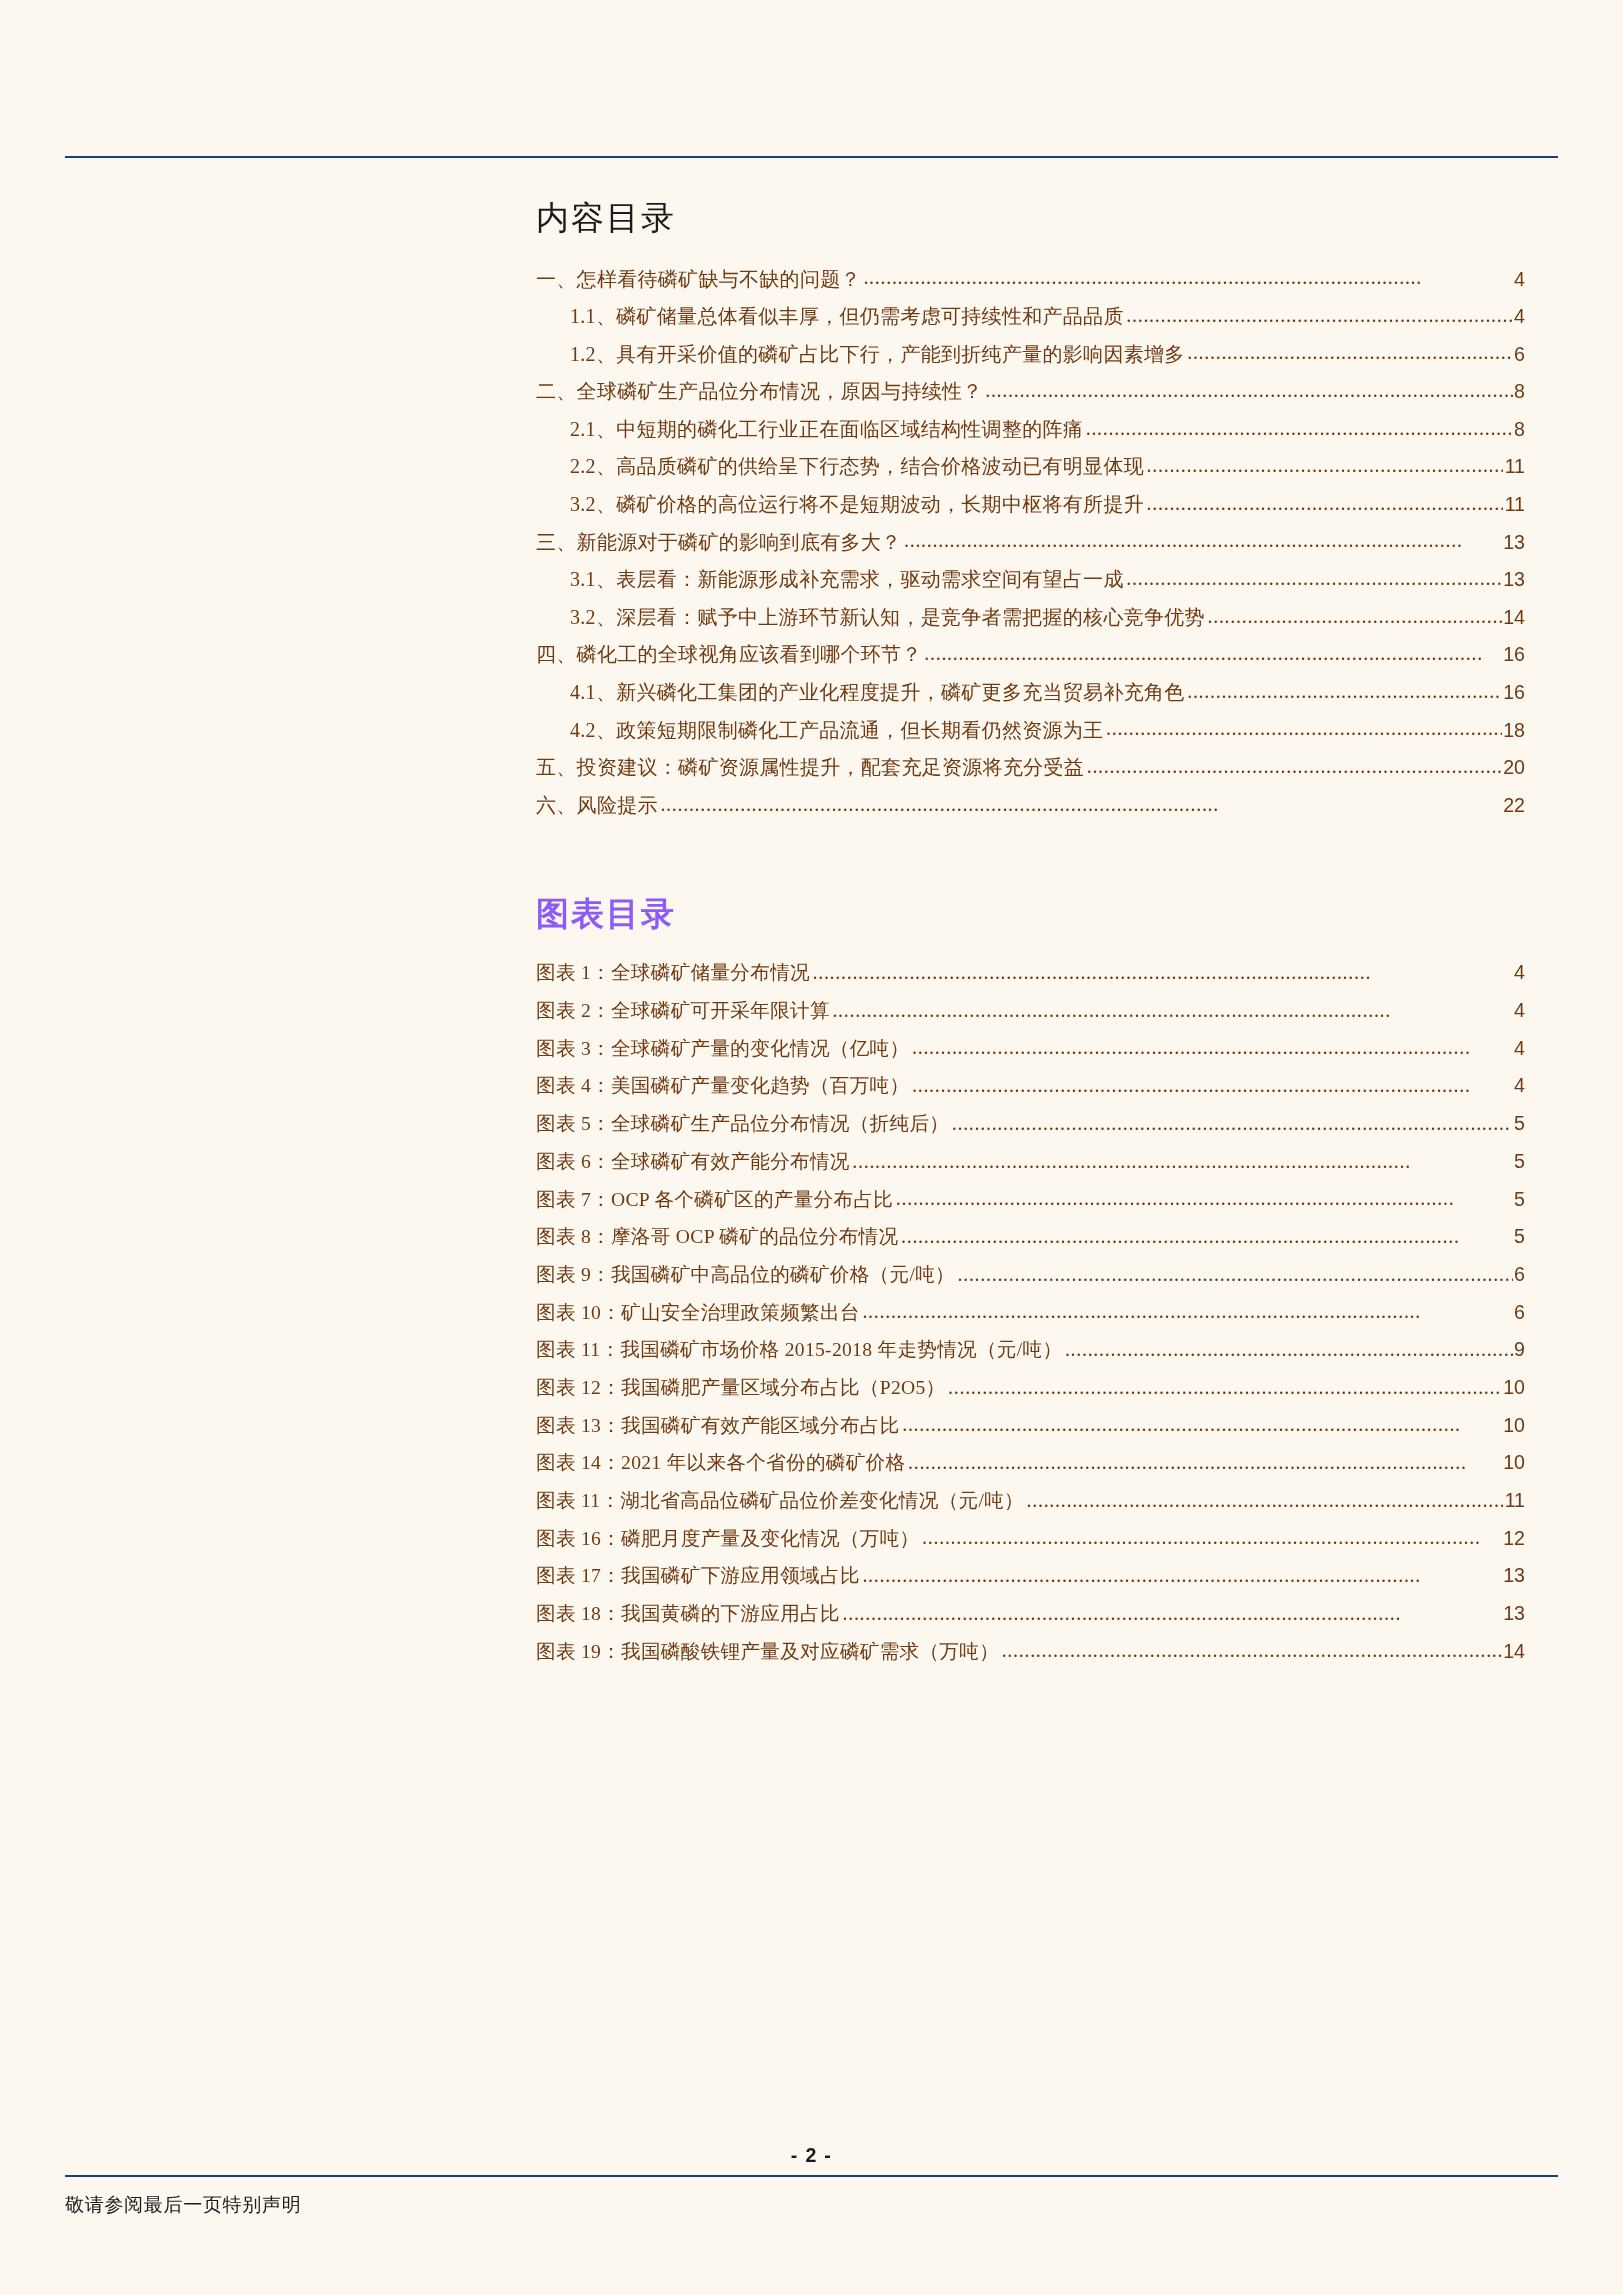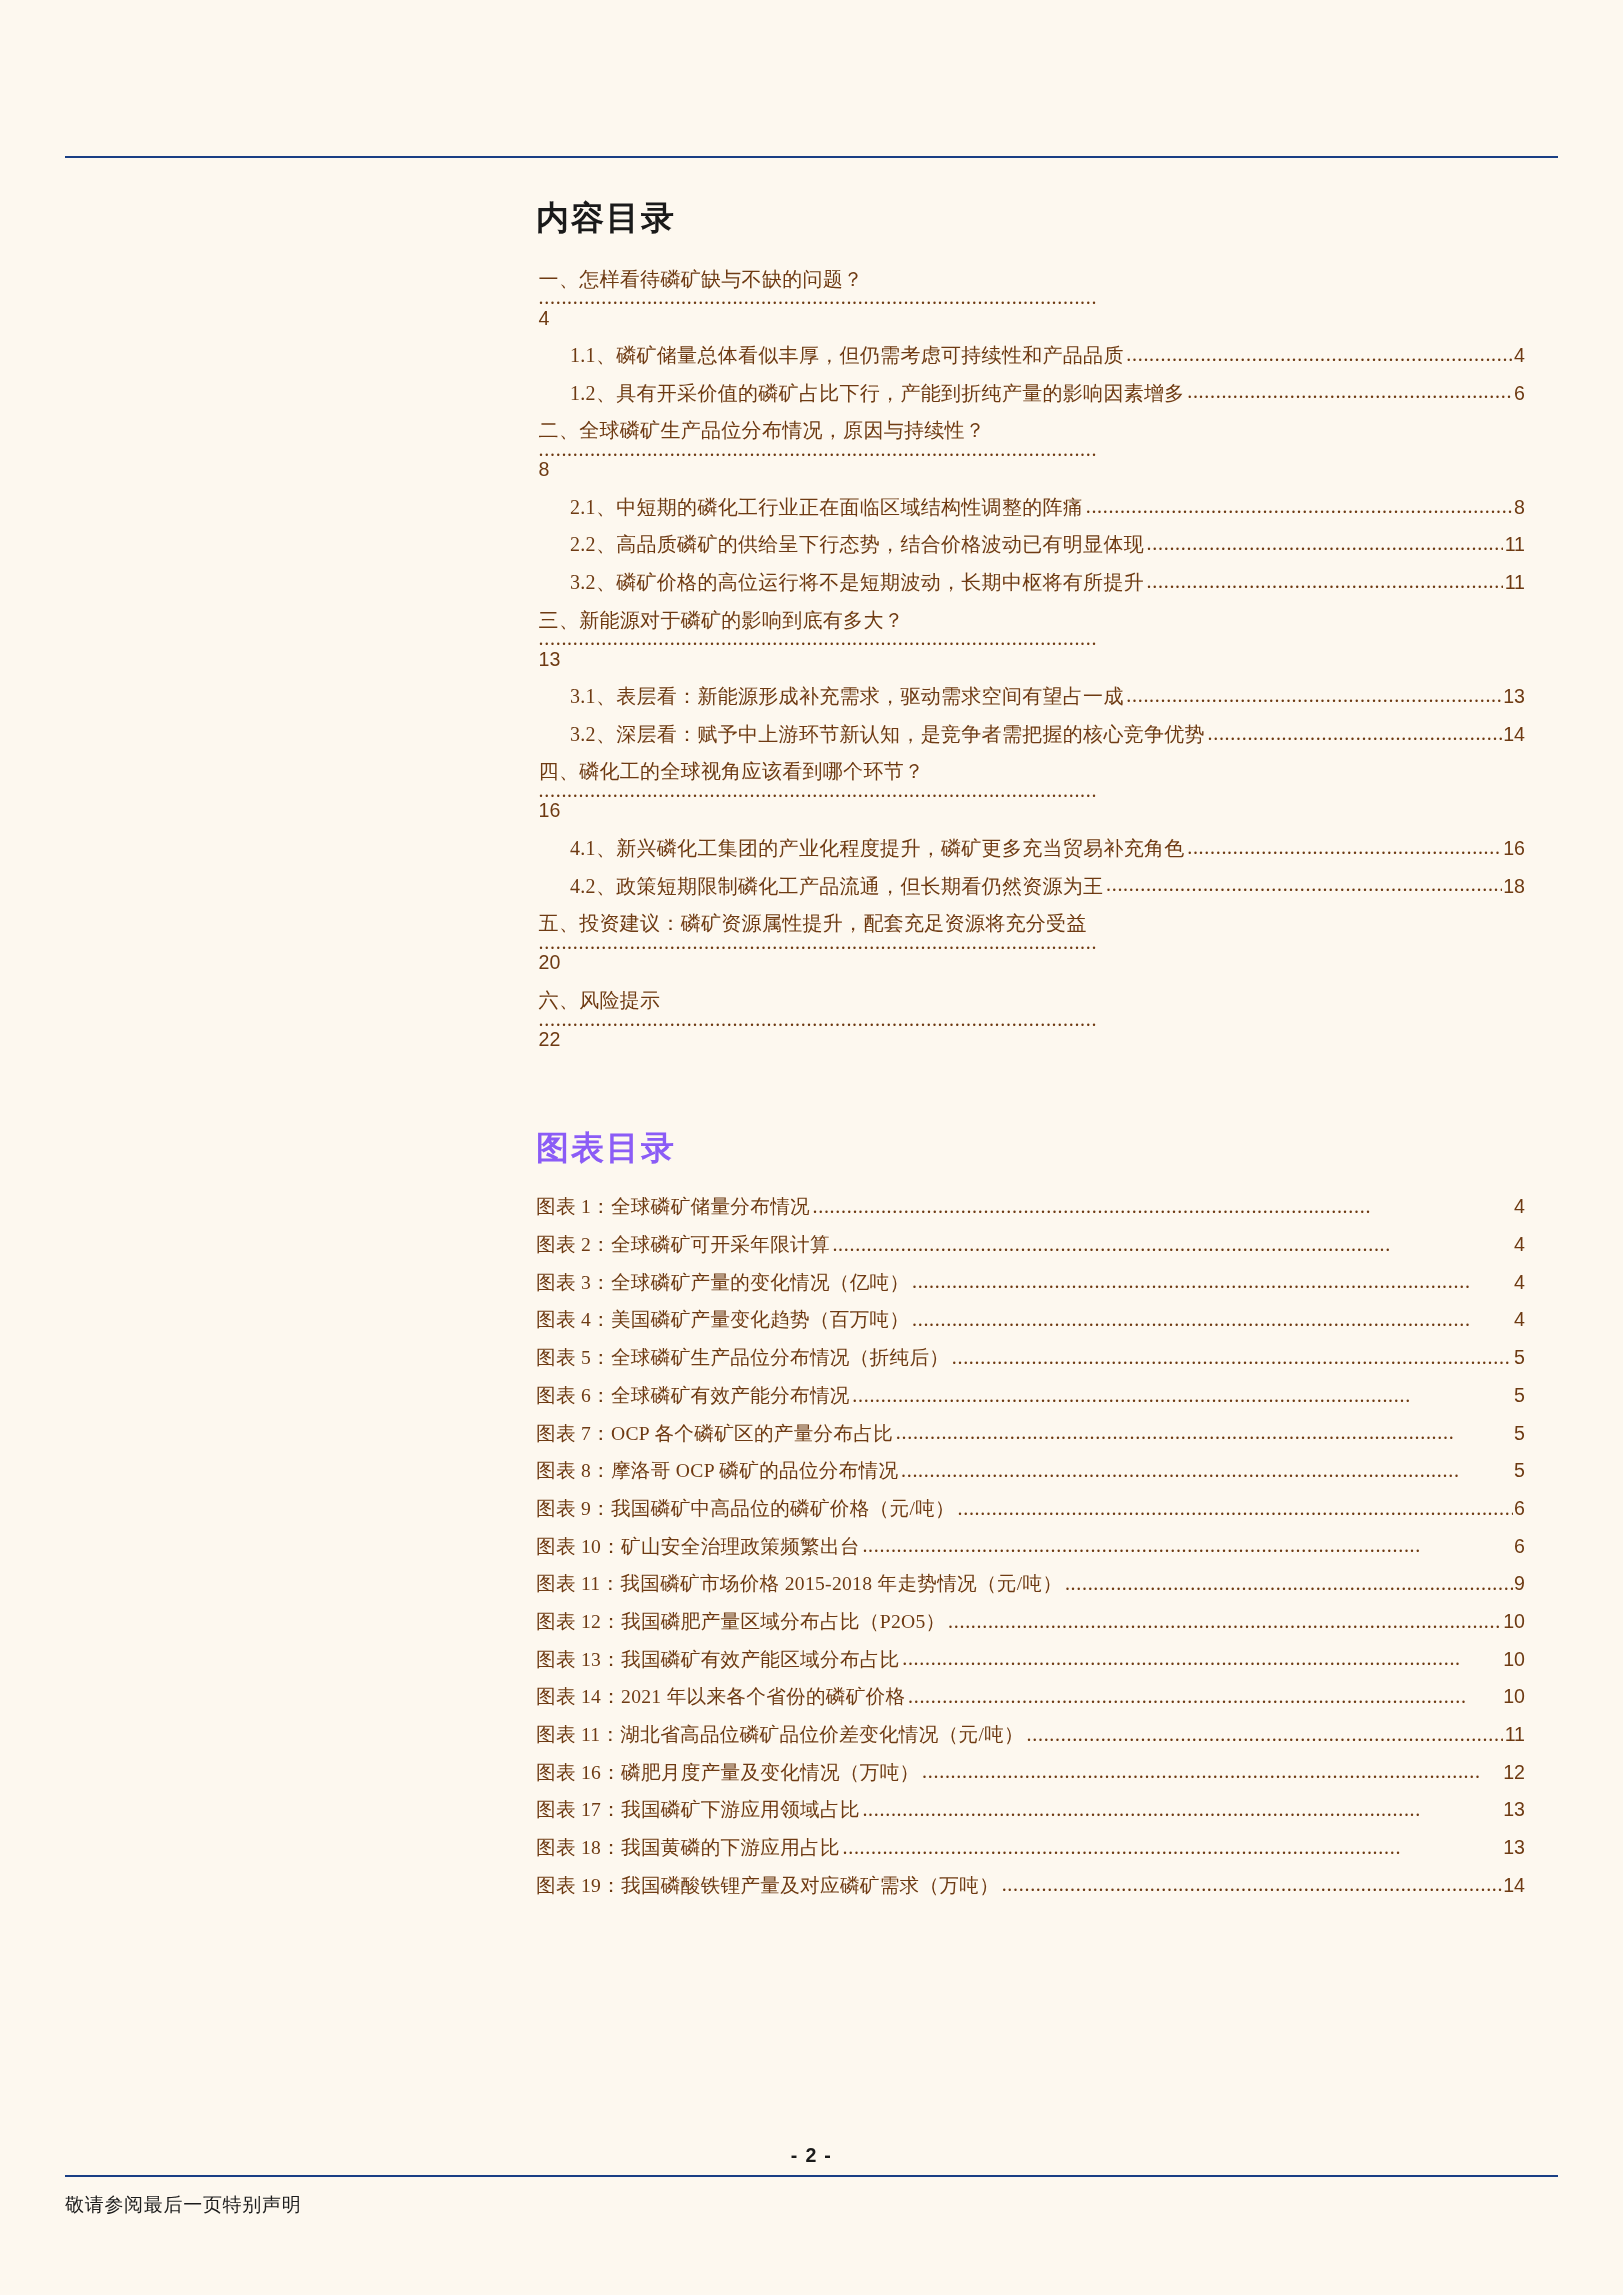--- a/index.html
+++ b/index.html
@@ -102,40 +102,40 @@
 
   
   .content {
     position: absolute;
     left: 536px;
     right: 98px;
     top: 196px;
   }
   .section-title {
     font-size: 33px;
-    font-weight: bold;
+    font-weight: normal;
     color: #1a1a1a;
     letter-spacing: 2px;
     margin-bottom: 27.5px;
   }
   .toc-list {
     margin: 0;
     padding: 0;
     list-style: none;
   }
   .toc-item {
     display: flex;
     align-items: baseline;
     font-size: 20px;
     color: #6e3a12;
     line-height: 1;
     margin-bottom: 17px;
     white-space: nowrap;
   }
-  .toc-item.lvl1 { padding-left: 0; flex-direction: column; }
+  .toc-item.lvl1 { padding-left: 0; }
   .toc-item.lvl2 { padding-left: 34px; }
   .toc-label {
     flex: none;
     letter-spacing: 0.3px;
   }
   .dots {
     flex: 1 1 auto;
     overflow: hidden;
     white-space: nowrap;
     margin: 0 1.3px 0 2.6px;

